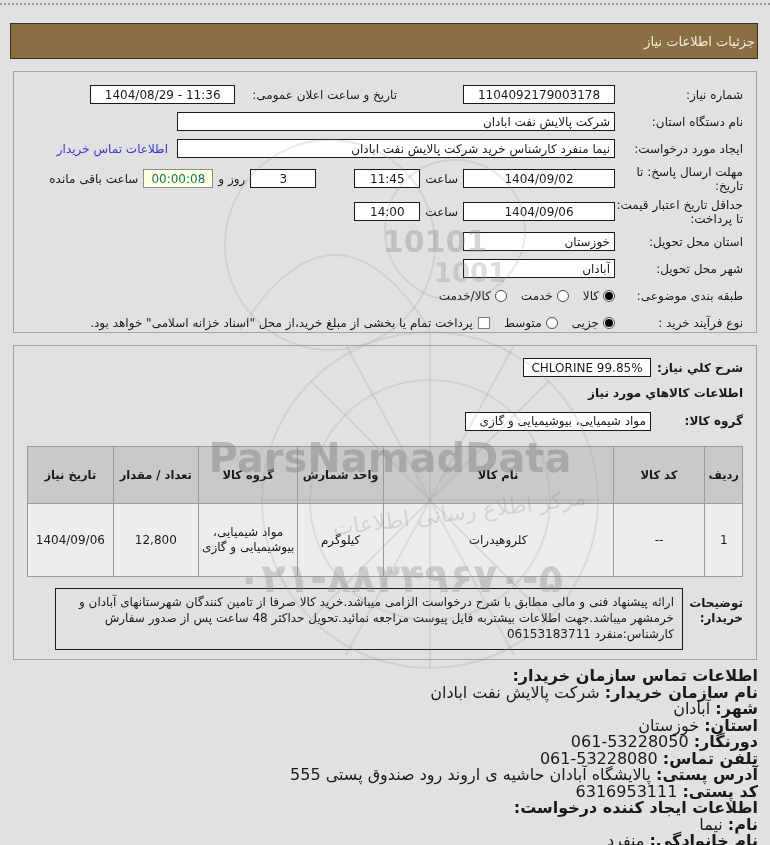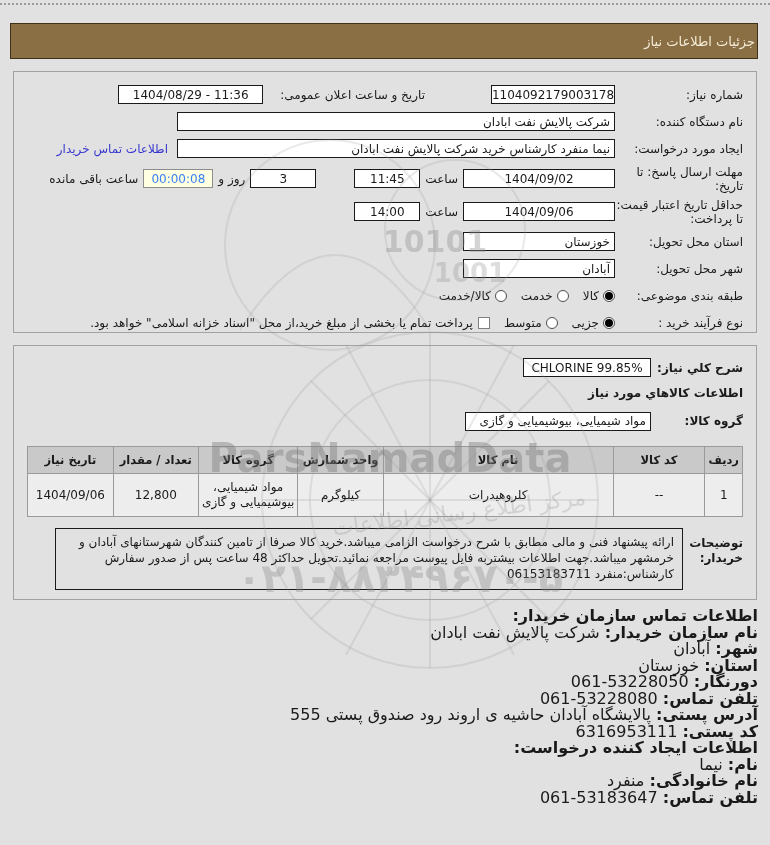--- a/index.html
+++ b/index.html
@@ -22,36 +22,36 @@
   .frow{display:flex;align-items:center;min-height:27px;}
   .frow.tall{min-height:33px;}
   .flabel{width:128px;flex:none;line-height:14px;}
   .blabel{font-weight:bold;}
   .ibox{
     border:1px solid #1a1a1a;background:#fff;height:19px;box-sizing:border-box;
     display:flex;align-items:center;padding:0 4px;font-size:12px;overflow:hidden;white-space:nowrap;
   }
   .center{justify-content:center;}
   .rightal{justify-content:flex-start;}
-  .timerbox{background:#ffffe1;border:1px solid #8c8c8c;color:#3b82f6;}
+  .timerbox{background:#ffffe1;border:1px solid #8c8c8c;color:#0f766e;}
   .inline-lbl{margin:0 5px;white-space:nowrap;}
   .link{color:#3838cf;cursor:pointer;white-space:nowrap;}
   .radio{
     box-sizing:border-box;width:12px;height:12px;border:1px solid #4d4d4d;border-radius:50%;
     background:#fff;display:inline-block;position:relative;flex:none;margin-left:4px;
   }
   .radio.sel::after{content:"";position:absolute;top:1px;left:1px;right:1px;bottom:1px;background:#000;border-radius:50%;}
   .checkbox{
     box-sizing:border-box;width:12px;height:12px;border:1px solid #808080;background:#fff;
     display:inline-block;flex:none;margin-left:5px;
   }
   .opt-lbl{margin-left:14px;white-space:nowrap;}
   table.goods{width:100%;border-collapse:collapse;margin-top:10px;}
   table.goods th,table.goods td{
-    border:1px solid #9a9a9a;text-align:center;vertical-align:middle;padding:2px 3px;
+    border:1px solid #9a9a9a;text-align:center;vertical-align:middle;padding:17px 3px;
   }
   table.goods th{background:#c9c9c9;font-size:11.5px;font-weight:bold;height:22px;}
   table.goods td{background:#ededed;font-size:12px;height:38px;line-height:15px;}
   .remarks-row{display:flex;margin-top:11px;align-items:flex-start;}
   .remarks-label{width:60px;flex:none;font-weight:bold;line-height:15px;padding-top:8px;}
   .remarks-box{
     flex:1;border:1px solid #1a1a1a;min-height:62px;box-sizing:border-box;
     padding:5px 8px;line-height:16px;font-size:12px;margin-left:28px;
   }
   .contact{margin:8px 12px 0 0;font-size:16px;line-height:16.5px;position:relative;z-index:2;}
@@ -64,27 +64,27 @@
 <div class="top-dotted"></div>
 
 <div class="title-bar">
   <span>جزئیات اطلاعات نیاز</span>
 </div>
 
 <div class="panel" style="height:262px;">
 
   <div class="frow">
     <span class="flabel">شماره نیاز:</span>
-    <div class="ibox center" style="width:124px;">1104092179003178</div>
+    <div class="ibox center" style="width:152px;">1104092179003178</div>
     <span class="inline-lbl" style="margin-right:66px;">تاریخ و ساعت اعلان عمومی:</span>
     <div class="ibox center" style="width:145px;margin-right:12px;">11:36 - 1404/08/29</div>
   </div>
 
   <div class="frow">
-    <span class="flabel">نام دستگاه کننده:</span>
+    <span class="flabel">نام دستگاه استان:</span>
     <div class="ibox rightal" style="width:438px;">شرکت پالایش نفت ابادان</div>
   </div>
 
   <div class="frow">
     <span class="flabel">ایجاد مورد درخواست:</span>
     <div class="ibox rightal" style="width:438px;">نیما منفرد کارشناس خرید شرکت پالایش نفت ابادان</div>
     <span class="link" style="margin-right:9px;">اطلاعات تماس خریدار</span>
   </div>
 
   <div class="frow tall">

